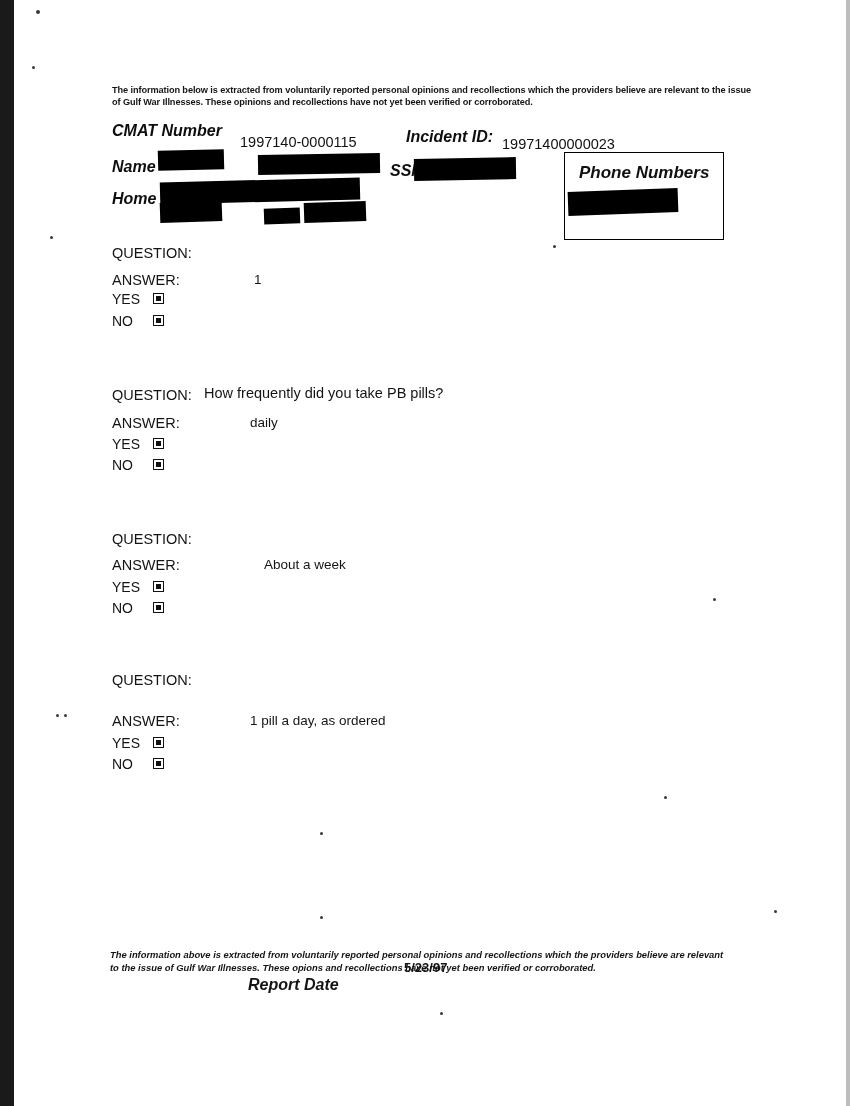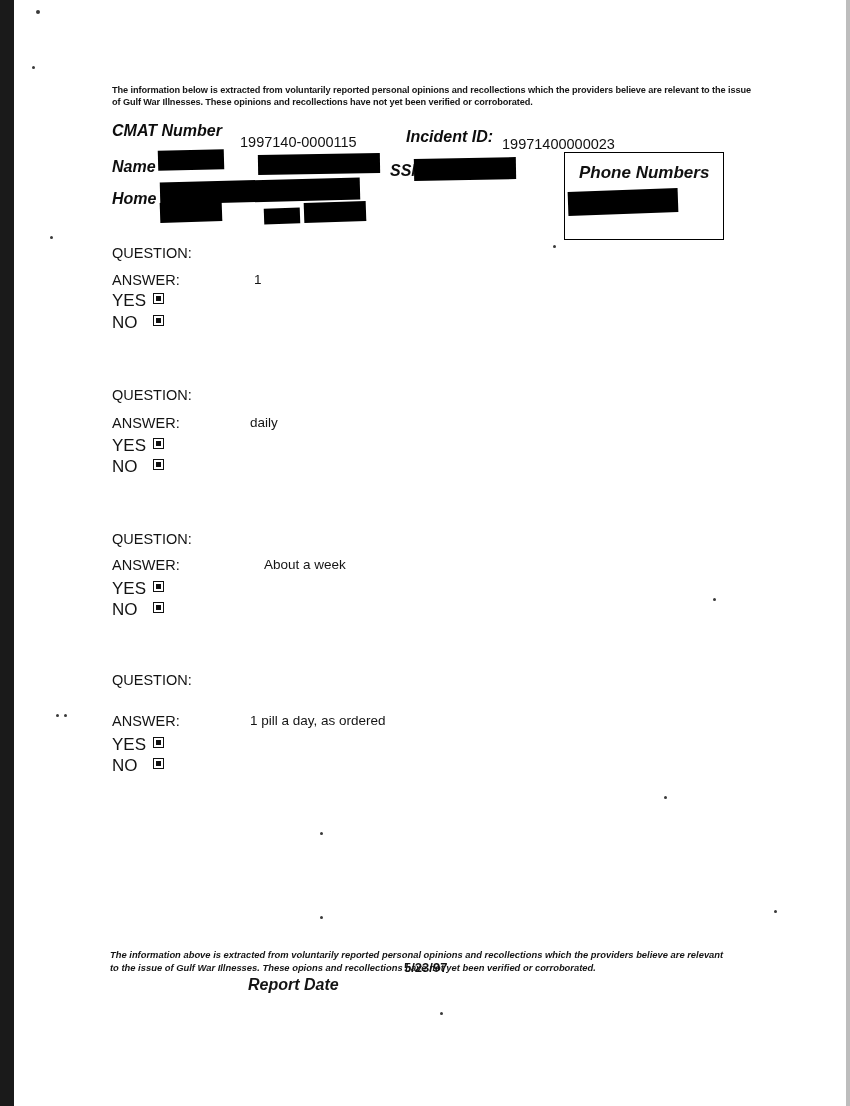--- a/index.html
+++ b/index.html
@@ -109,21 +109,21 @@
     color: #141414;
   }
   .a-text {
     position: absolute;
     font-size: 13.5px;
     color: #141414;
   }
   .yn-label {
     position: absolute;
     left: 0;
-    font-size: 17px;
+    font-size: 14px;
     color: #141414;
   }
   .checkbox {
     position: absolute;
     width: 11px;
     height: 11px;
     border: 1.5px solid #111;
     background: #fff;
     box-sizing: border-box;
   }
@@ -212,20 +212,21 @@
 
   <div class="q-label" style="left:112px; top:245px;">QUESTION:</div>
   <div class="a-label" style="left:112px; top:272px;">ANSWER:</div>
   <div class="a-text" style="left:254px; top:272px;">1</div>
   <div class="yn-label" style="left:112px; top:291px;">YES</div>
   <div class="checkbox" style="left:153px; top:293px;"></div>
   <div class="yn-label" style="left:112px; top:313px;">NO</div>
   <div class="checkbox" style="left:153px; top:315px;"></div>
 
   <div class="q-label" style="left:112px; top:387px;">QUESTION:</div>
+  <div class="q-text" style="left:204px; top:383px;">How frequently did you take PB pills?</div>
   <div class="a-label" style="left:112px; top:415px;">ANSWER:</div>
   <div class="a-text" style="left:250px; top:415px;">daily</div>
   <div class="yn-label" style="left:112px; top:436px;">YES</div>
   <div class="checkbox" style="left:153px; top:438px;"></div>
   <div class="yn-label" style="left:112px; top:457px;">NO</div>
   <div class="checkbox" style="left:153px; top:459px;"></div>
 
   <div class="q-label" style="left:112px; top:531px;">QUESTION:</div>
   <div class="a-label" style="left:112px; top:557px;">ANSWER:</div>
   <div class="a-text" style="left:240px; top:557px;margin-left:24px;">About a week</div>

